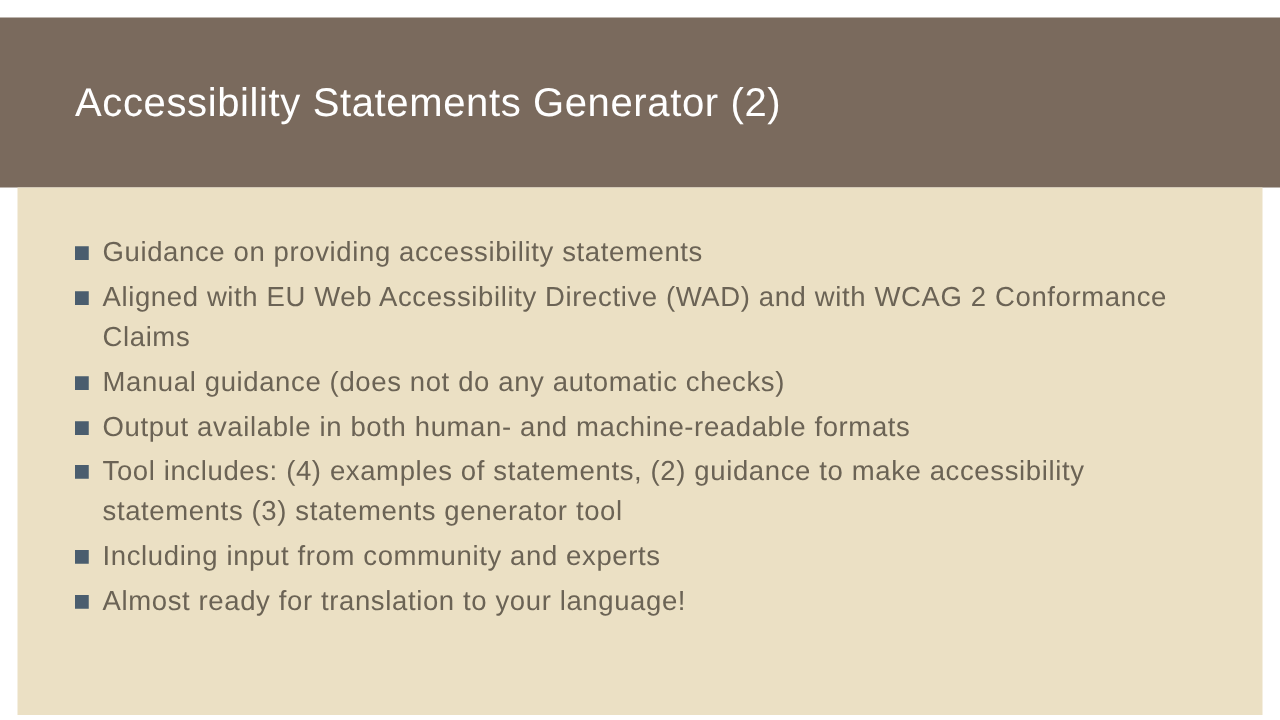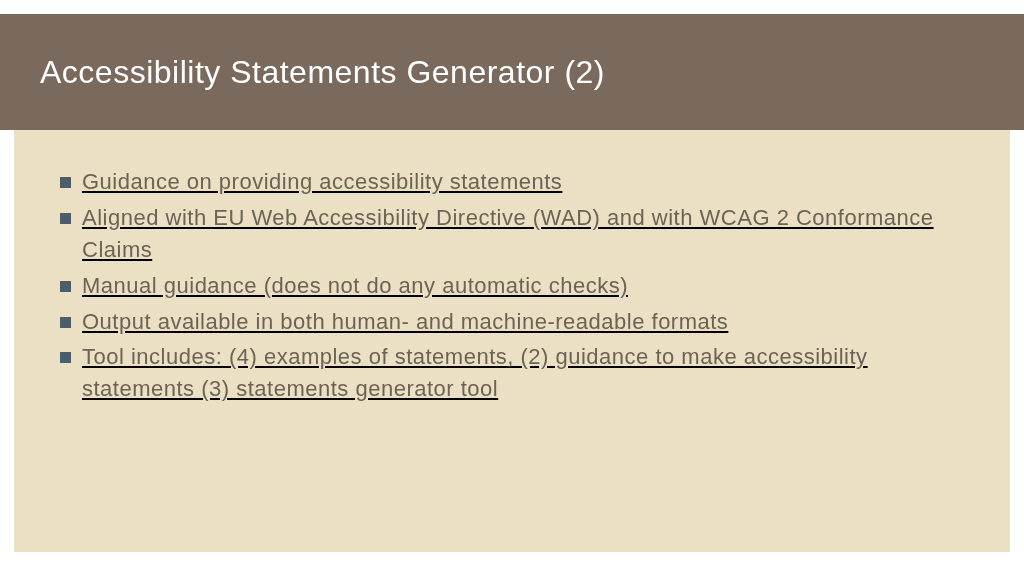--- a/index.html
+++ b/index.html
@@ -5,38 +5,37 @@
     * { margin: 0; padding: 0; box-sizing: border-box; }
     body {
       width: 1024px;
       height: 576px;
       font-family: Arial, Helvetica, sans-serif;
       background: #ffffff;
       overflow: hidden;
     }
     .header {
       background: #7a6a5d;
-      height: 116px;
+      height: 136px;
       display: flex;
       align-items: center;
-      padding: 0 40px;
+      padding: 0 60px;
       margin-top: 14px;
     }
     .header-title {
       color: #ffffff;
       font-size: 32px;
       font-weight: 400;
       letter-spacing: 0.5px;
     }
     .content {
       background: #ebe0c4;
       margin: 0 14px;
       height: 422px;
       padding: 36px 46px;
-      text-decoration: underline;
     }
     .bullet-list {
       list-style: none;
     }
     .bullet-item {
       display: flex;
       align-items: flex-start;
       margin-bottom: 4px;
       color: #6b6355;
       font-size: 22px;
@@ -77,14 +76,22 @@
       <span class="bullet-text">Manual guidance (does not do any automatic checks)</span>
     </li>
     <li class="bullet-item">
       <span class="bullet-marker"></span>
       <span class="bullet-text">Output available in both human- and machine-readable formats</span>
     </li>
     <li class="bullet-item">
       <span class="bullet-marker"></span>
       <span class="bullet-text">Tool includes: (4) examples of statements, (2) guidance to make accessibility statements (3) statements generator tool</span>
     </li>
+    <li class="bullet-item">
+      <span class="bullet-marker"></span>
+      <span class="bullet-text">Including input from community and experts</span>
+    </li>
+    <li class="bullet-item">
+      <span class="bullet-marker"></span>
+      <span class="bullet-text">Almost ready for translation to your language!</span>
+    </li>
   </ul>
 </div>
 
 </body></html>

